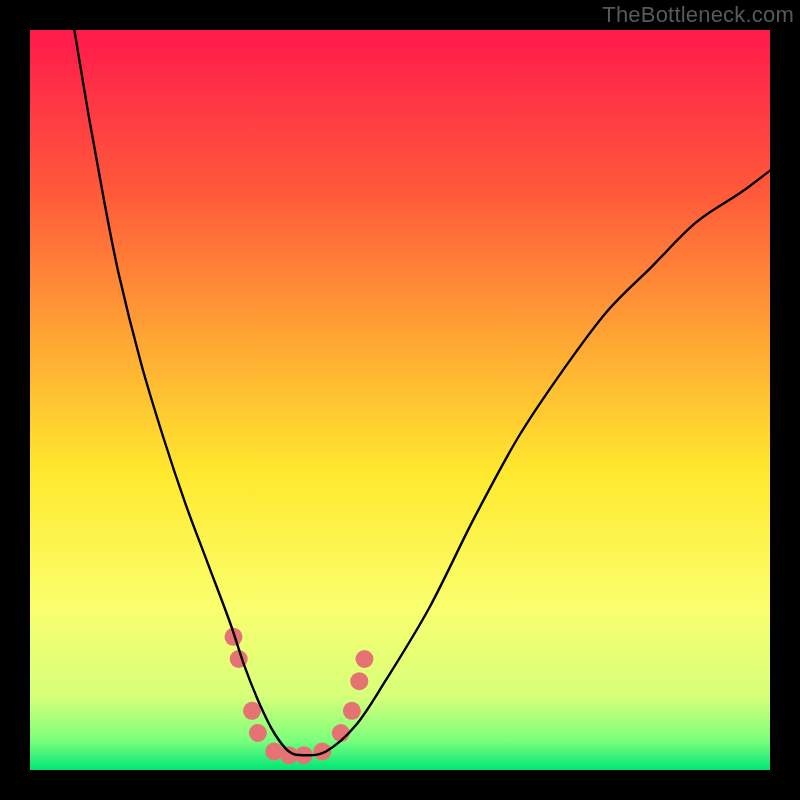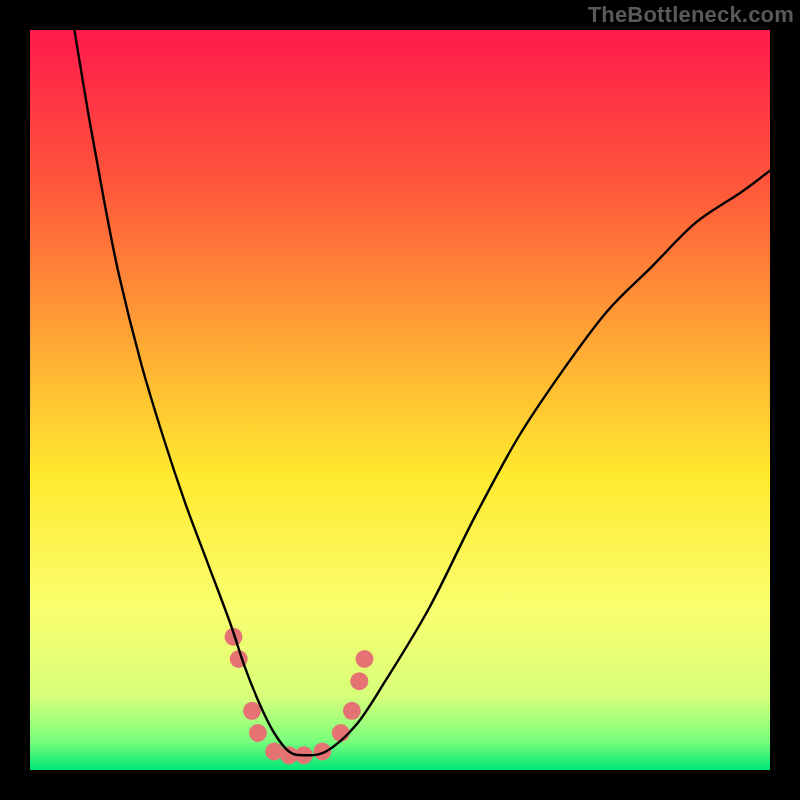--- a/index.html
+++ b/index.html
@@ -24,21 +24,21 @@
     left: 30px;
     width: 740px;
     height: 740px;
   }
   .watermark {
     position: absolute;
     top: 2px;
     right: 6px;
     font-family: Arial, Helvetica, sans-serif;
     font-size: 22px;
-    font-weight: 700;
+    font-weight: 400;
     color: #58595b;
     letter-spacing: 0.2px;
   }
   svg { display: block; }
 </style>
 </head>
 <body>
 
 <div class="frame">
   <div class="watermark">TheBottleneck.com</div>

